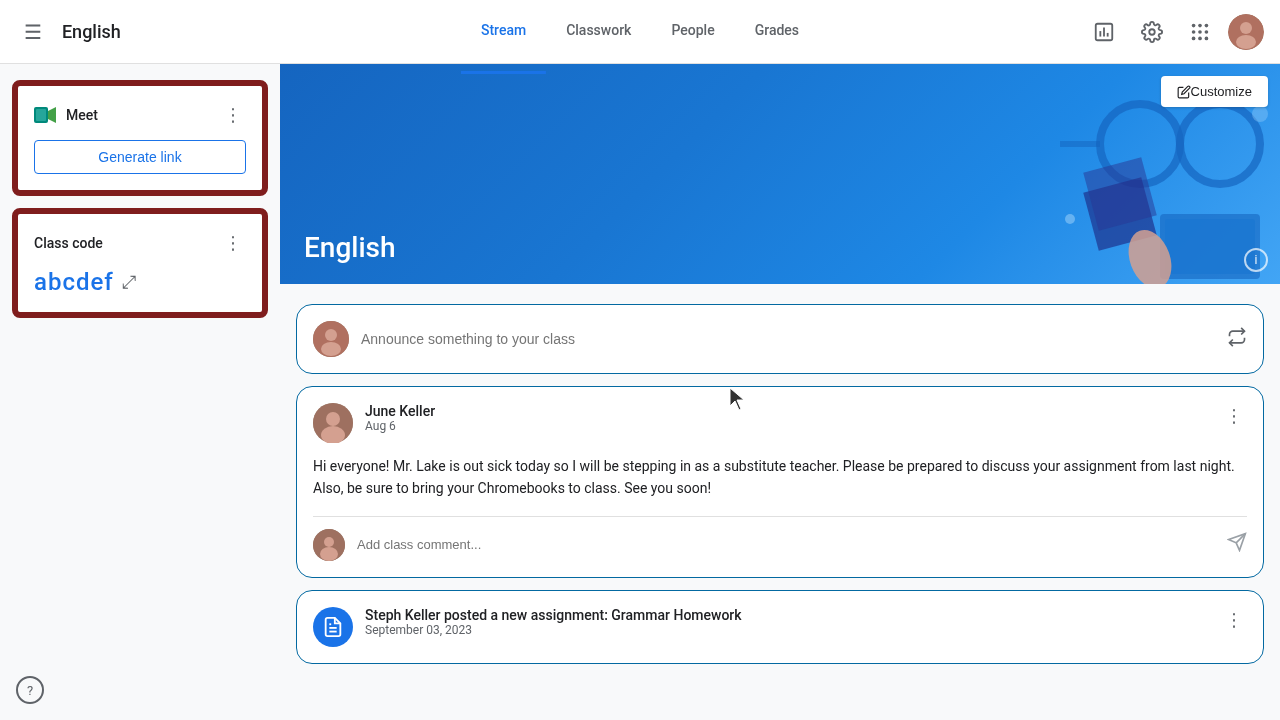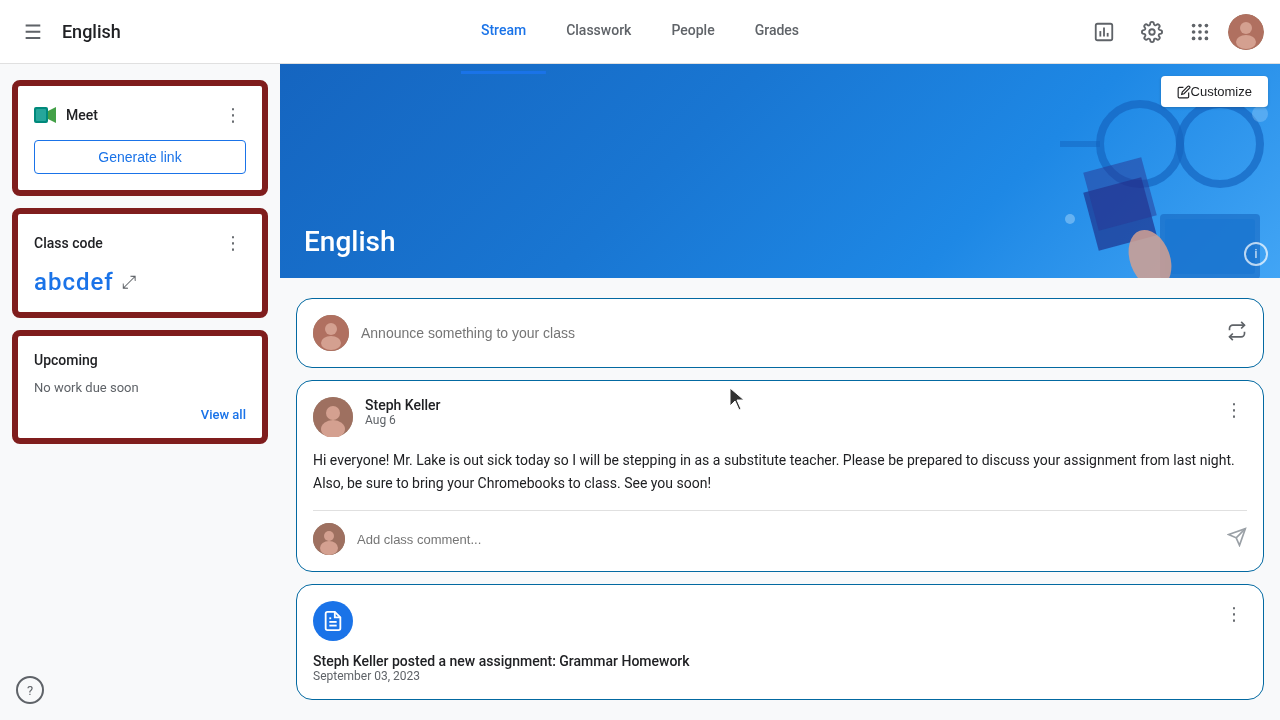--- a/index.html
+++ b/index.html
@@ -386,21 +386,20 @@
     
     .assignment-header {
       display: flex;
       align-items: flex-start;
       justify-content: space-between;
     }
     .assignment-author-info {
       display: flex;
       align-items: flex-start;
       gap: 12px;
-      flex-direction: column;
     }
     .assignment-icon-circle {
       width: 40px;
       height: 40px;
       border-radius: 50%;
       background: #1a73e8;
       display: flex;
       align-items: center;
       justify-content: center;
       flex-shrink: 0;
@@ -526,29 +525,20 @@
           <span>Class code</span>
         </div>
         <span class="three-dots">⋮</span>
       </div>
       <div class="class-code-value">
         <span>abcdef</span>
         <span class="expand-icon">⤢</span>
       </div>
     </div>
 
-    <div class="sidebar-card">
-      <div class="sidebar-card-header">
-        <div class="sidebar-card-title">
-          <span>Upcoming</span>
-        </div>
-      </div>
-      <p class="upcoming-empty">No work due soon</p>
-      <a class="view-all-link">View all</a>
-    </div>
 
   </aside>
 
   <main class="stream-area">
 
     <div class="banner">
 
       <svg class="banner-shapes" viewBox="0 0 500 220" xmlns="http://www.w3.org/2000/svg">
 
         <circle cx="360" cy="80" r="40" fill="none" stroke="#1565c0" stroke-width="8" opacity="0.7"></circle>
@@ -608,21 +598,21 @@
         <div class="post-header">
           <div class="post-author-info">
             <div class="avatar-large">
               <svg width="40" height="40" viewBox="0 0 40 40">
                 <circle cx="20" cy="20" r="20" fill="#9e7060"></circle>
                 <circle cx="20" cy="16" r="7" fill="#d4a090"></circle>
                 <ellipse cx="20" cy="32" rx="12" ry="9" fill="#d4a090"></ellipse>
               </svg>
             </div>
             <div>
-              <div class="post-author-name">Steph Keller</div>
+              <div class="post-author-name">June Keller</div>
               <div class="post-date">Aug 6</div>
             </div>
           </div>
           <span class="three-dots">⋮</span>
         </div>
         <p class="post-body">Hi everyone! Mr. Lake is out sick today so I will be stepping in as a substitute teacher. Please be prepared to discuss your assignment from last night. Also, be sure to bring your Chromebooks to class. See you soon!</p>
         <div class="post-comment-bar">
           <div class="avatar-circle-xs">
             <svg width="32" height="32" viewBox="0 0 32 32">
               <circle cx="16" cy="16" r="16" fill="#9e7060"></circle>

